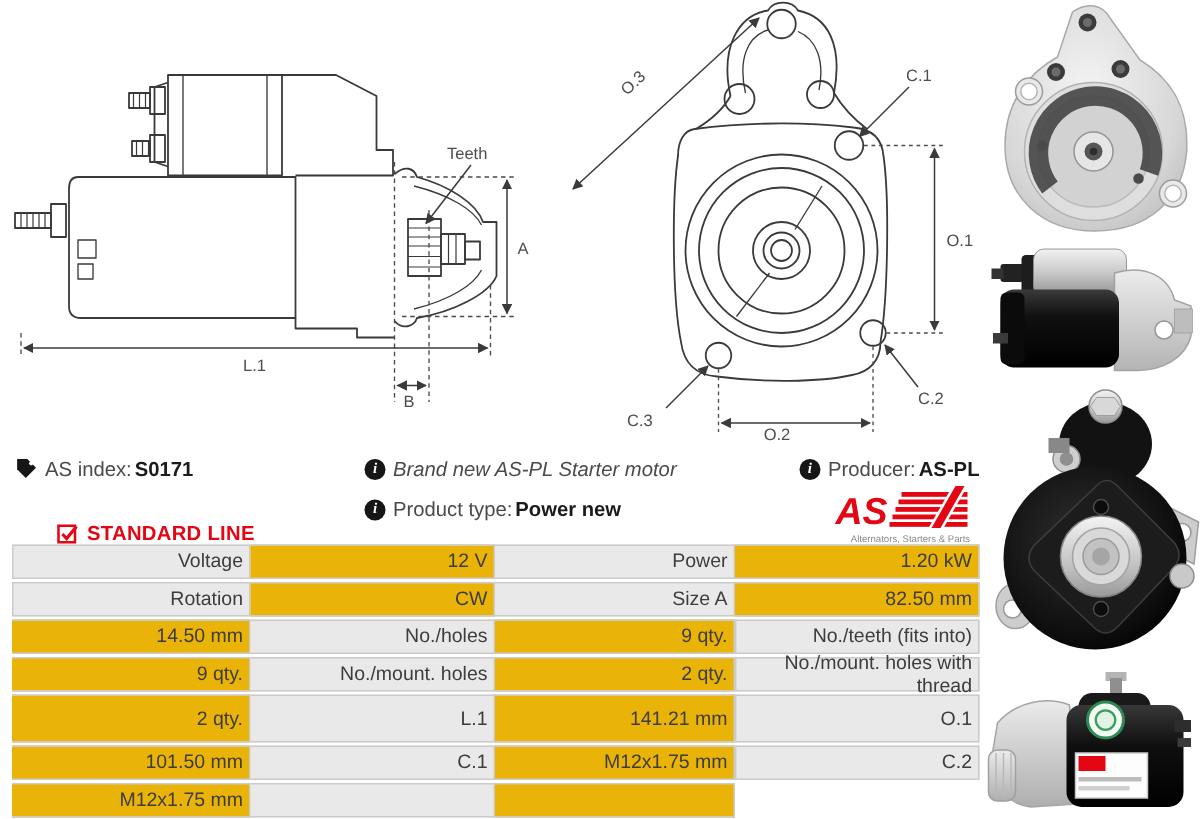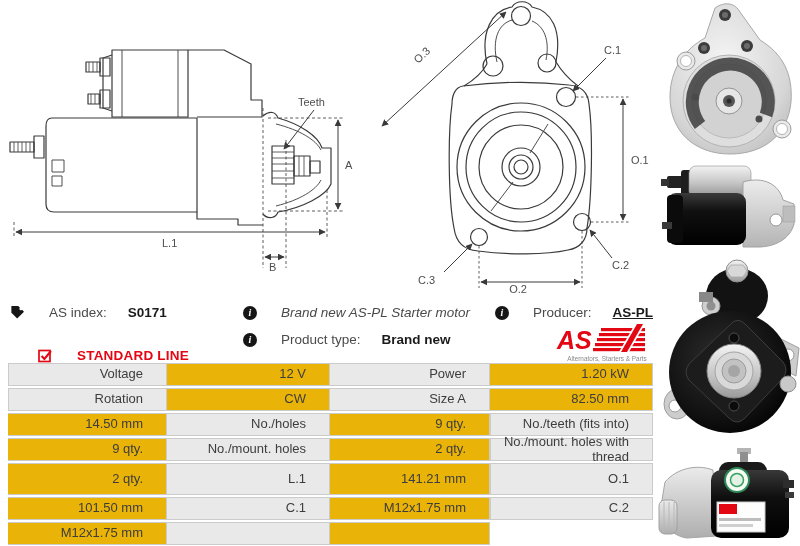--- a/index.html
+++ b/index.html
@@ -10,36 +10,36 @@
   
   .drawing{position:absolute;top:0;}
   .drawing-side{left:0;width:360px;height:295px;}
   .drawing-front{left:360px;width:300px;height:295px;}
   .dim-label{font-size:11px;fill:#4d4d4d;}
 
   
   .photo{position:absolute;left:655px;width:145px;}
 
   
-  .info-line{position:absolute;display:flex;align-items:center;gap:24px;
+  .info-line{position:absolute;display:flex;align-items:center;gap:5px;
              font-size:13.5px;color:#4a4a4a;white-space:nowrap;}
   .info-line b{color:#1b1b1b;}
   .standard-line{color:#e30613;font-weight:bold;letter-spacing:.2px;}
   .info-icon{width:14px;height:14px;border-radius:50%;background:#161616;color:#fff;
              display:inline-flex;align-items:center;justify-content:center;flex:0 0 14px;
              font-family:"Liberation Serif",serif;font-style:italic;font-weight:bold;font-size:10px;}
   .info-icon::before{content:"i";}
 
   
   .spec-table{position:absolute;left:8px;top:363px;display:grid;
               grid-template-columns:159px 163px 160px 163px;
               grid-template-rows:23px 23px 23px 23px 32px 23px 23px;
               row-gap:2px;}
   .cell{border:1px solid #cbcbcb;box-sizing:border-box;display:flex;align-items:center;
-        justify-content:flex-end;padding:0 23px 0 5px;font-size:13px;color:#3d3d3d;
+        justify-content:flex-end;padding:0 4px 0 5px;font-size:13px;color:#3d3d3d;
         text-align:right;line-height:1.12;}
   .cell.lbl{background:#e9e9e9;}
   .cell.val{background:#eab308;}
   .cell.nl{border-left:none;}
 </style>
 </head>
 <body>
 
 <div class="page">
 
@@ -297,27 +297,27 @@
   </div>
 
   <div class="info-line" style="left:243px;top:305px;font-style:italic;">
     <span class="info-icon"></span>
     <span>Brand new AS-PL Starter motor</span>
   </div>
 
   <div class="info-line" style="left:243px;top:332px;">
     <span class="info-icon"></span>
     <span>Product type:</span>
-      <b style="margin-left:-3px;">Brand new</b>
+      <b style="margin-left:-3px;">Power new</b>
   </div>
 
   <div class="info-line" style="right:147px;top:305px;">
     <span class="info-icon"></span>
     <span>Producer:</span>
-      <b style="margin-left:-3px;text-decoration:underline;">AS-PL</b>
+      <b style="margin-left:-3px;">AS-PL</b>
   </div>
 
   <div class="info-line" style="right:147px;top:322px;">
     <svg width="98" height="42" viewBox="0 0 98 42">
       <text x="2" y="27" font-size="25" font-weight="bold" font-style="italic" fill="#e30613">AS</text>
       <g fill="#e30613">
         <rect x="46" y="6" width="44" height="3.2"></rect>
         <rect x="44" y="11" width="46" height="3.2"></rect>
         <rect x="42" y="16" width="48" height="3.2"></rect>
         <rect x="40" y="21" width="50" height="3.2"></rect>

